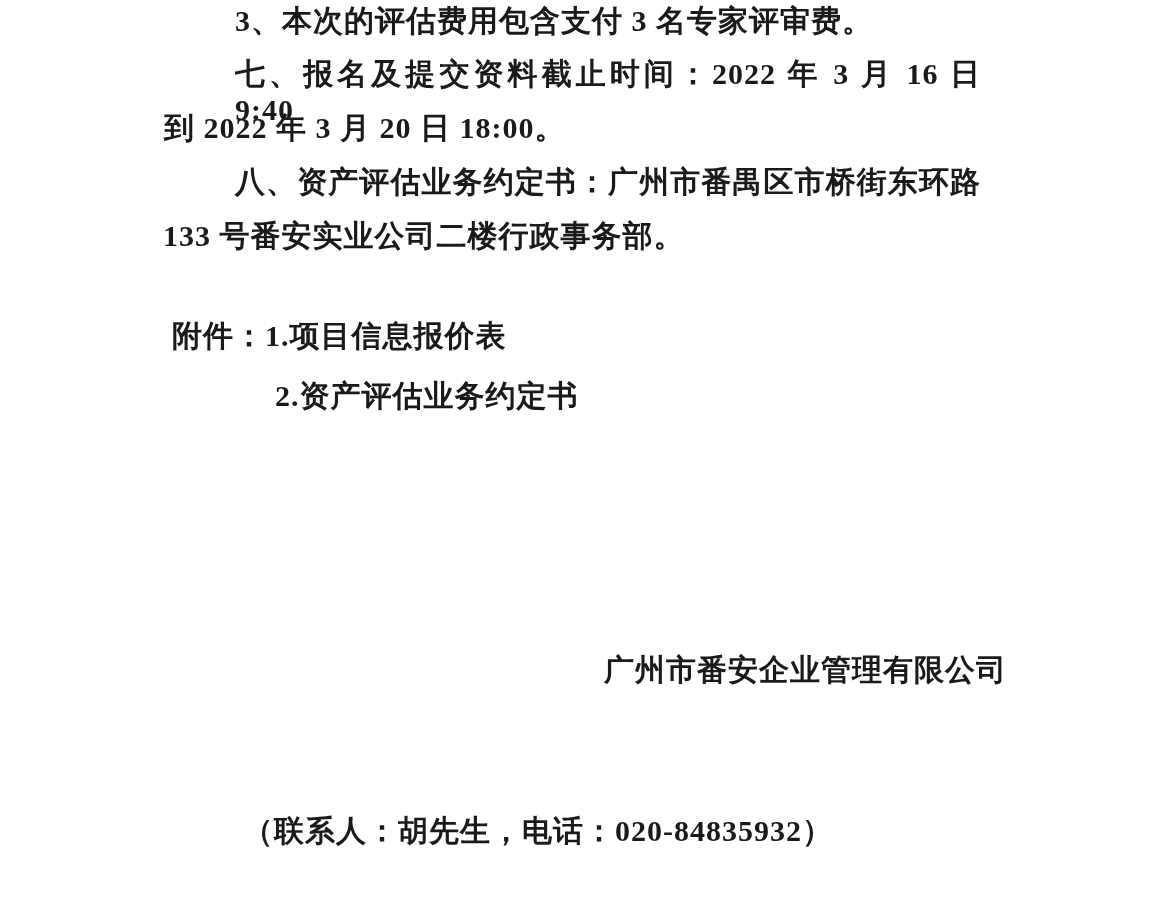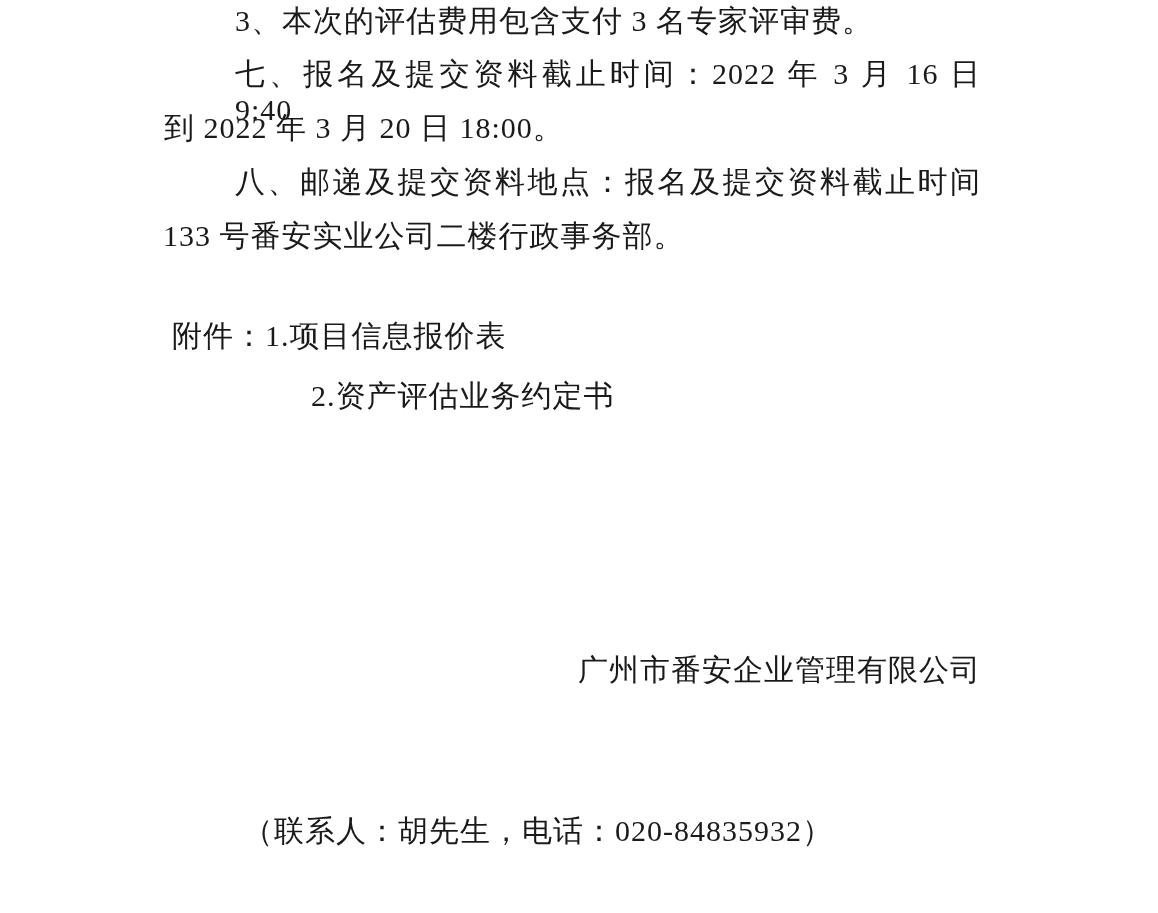--- a/index.html
+++ b/index.html
@@ -11,20 +11,21 @@
     height: 913px;
     background: #ffffff;
     font-family: "Liberation Serif", "DejaVu Serif", serif;
     overflow: hidden;
   }
   .page {
     position: relative;
     width: 1158px;
     height: 913px;
     background: #ffffff;
+    font-weight: bold;
   }
   .line {
     position: absolute;
     font-size: 30px;
     line-height: 36px;
     color: #1a1a1a;
     letter-spacing: 1px;
     white-space: nowrap;
   }
   .justify {
@@ -34,39 +35,39 @@
     width: 746px;
   }
   
   .l-clause-0 { left: 235px; top: 3px; }
   .l-clause-1 { left: 235px; top: 56px; }
   .l-clause-2 { left: 164px; top: 110px; }
   .l-clause-3 { left: 235px; top: 164px; }
   .l-clause-4 { left: 163px; top: 218px; }
   
   .l-attach-1 { left: 172px; top: 318px; }
-  .l-attach-2 { left: 275px; top: 378px; margin-left: 36px; }
+  .l-attach-2 { left: 275px; top: 378px; }
   
-  .l-company  { left: 578px; top: 652px; }
+  .l-company  { left: 604px; top: 652px; }
   .l-date     { left: 742px; top: 708px; }
   
   .l-contact  { left: 243px; top: 813px; }
 </style>
 </head>
 <body style="background: rgb(255, 255, 255); color: rgb(26, 26, 26);">
 
 <div class="page">
 
   <div class="line l-clause-0">3、本次的评估费用包含支付 3 名专家评审费。</div>
 
   <div class="line l-clause-1 justify">七、报名及提交资料截止时间：2022 年 3 月 16 日 9:40</div>
 
   <div class="line l-clause-2">到 2022 年 3 月 20 日 18:00。</div>
 
-  <div class="line l-clause-3 justify">八、邮递及提交资料地点：报名及提交资料截止时间</div>
+  <div class="line l-clause-3 justify">八、资产评估业务约定书：广州市番禺区市桥街东环路</div>
 
   <div class="line l-clause-4">133 号番安实业公司二楼行政事务部。</div>
 
   <div class="line l-attach-1">
     <span>附件：</span><span>1.项目信息报价表</span>
   </div>
 
   <div class="line l-attach-2">
     <span>2.资产评估业务约定书</span>
   </div>

